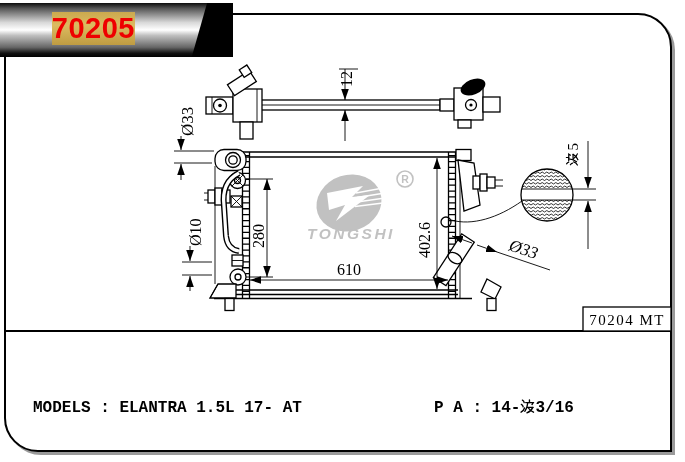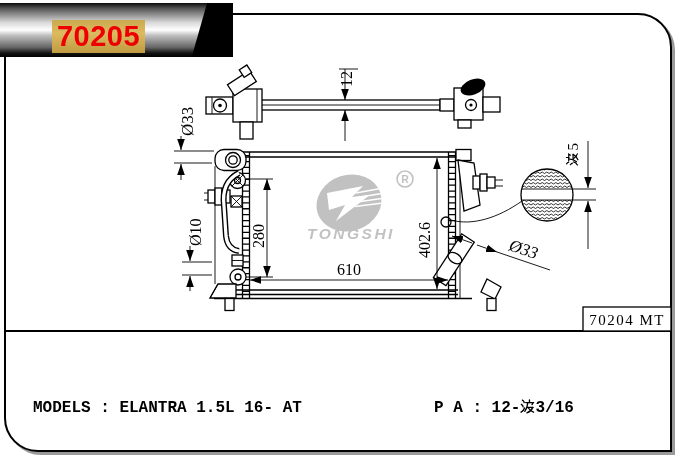--- a/index.html
+++ b/index.html
@@ -6,23 +6,23 @@
   .stage{position:relative;width:685px;height:462px;background:#fff;overflow:hidden;
          font-family:"Liberation Sans",sans-serif;}
   
   .sheet{position:absolute;left:4px;top:13px;width:664px;height:435px;background:#fff;
          border:2px solid #000;border-radius:0 34px 0 34px;box-shadow:3px 3px 0 #9a9a9a;}
   
   .banner{position:absolute;left:0;top:3px;width:233px;height:54px;z-index:5;
           background:linear-gradient(180deg,#0c0c0c 0%,#555 10%,#d8d8d8 36%,#fff 50%,#c0c0c0 60%,#666 82%,#111 93%,#000 100%);}
   .banner-tip{position:absolute;right:0;top:0;width:48px;height:100%;background:#000;
           clip-path:polygon(46% 0,100% 0,100% 100%,14% 100%);}
-  .banner-plate{position:absolute;left:52px;top:17px;width:93px;height:33px;
+  .banner-plate{position:absolute;left:52px;top:9px;width:83px;height:33px;
           background:linear-gradient(180deg,#cba94e,#dcba60 40%,#bf9c42);
-          display:flex;align-items:center;justify-content:center;
+          display:flex;align-items:center;justify-content:flex-end;
           font:bold 29px/1 "Liberation Sans",sans-serif;color:#ee0000;letter-spacing:.5px;}
   
   svg.draw{position:absolute;left:0;top:0;z-index:3;}
   .ln{stroke:#000;stroke-width:1.3;fill:none}
   .lnw{stroke:#000;stroke-width:1.3;fill:#fff}
   .thin{stroke:#000;stroke-width:.9;fill:none}
   .tick{stroke:#000;stroke-width:7;stroke-dasharray:1.3 4.6;fill:none}
   .dim{font-family:"Liberation Serif",serif;fill:#000}
   
   .spec{position:absolute;z-index:4;font:700 16px/27px "Liberation Mono","DejaVu Sans Mono",monospace;
@@ -216,28 +216,28 @@
   </svg>
 
   <div class="banner">
     <div class="banner-tip"></div>
     <div class="banner-plate">
       <span>70205</span>
     </div>
   </div>
 
   <div class="spec" style="left:33px;top:341px;">
-    <div class="row">MODELS : ELANTRA 1.5L 16- AT</div>
+    <div class="row">MODELS : ELANTRA 1.5L 17- AT</div>
     
     
     
   </div>
 
   <div class="spec" style="left:434px;top:341px;">
-    <div class="row"><span>P A : 12-</span><svg class="bo-inline" width="15" height="15" viewBox="0 0 100 100">
+    <div class="row"><span>P A : 14-</span><svg class="bo-inline" width="15" height="15" viewBox="0 0 100 100">
           <use href="#bo"></use>
         </svg><span>3/16</span></div>
     
     
     
   </div>
 
 </div>
 
 </body></html>

